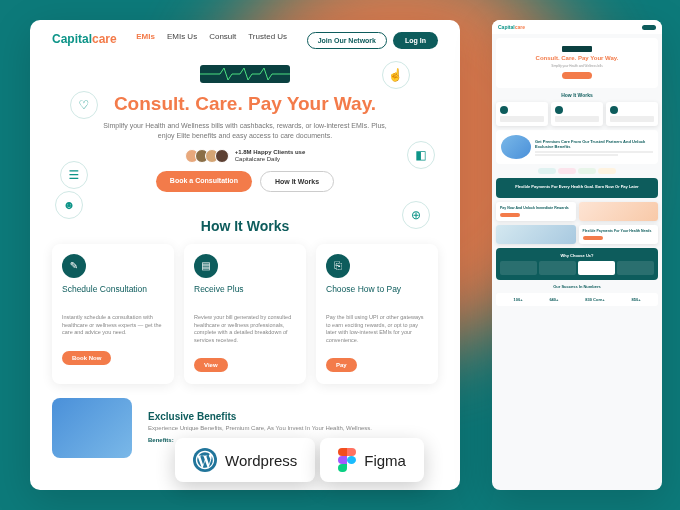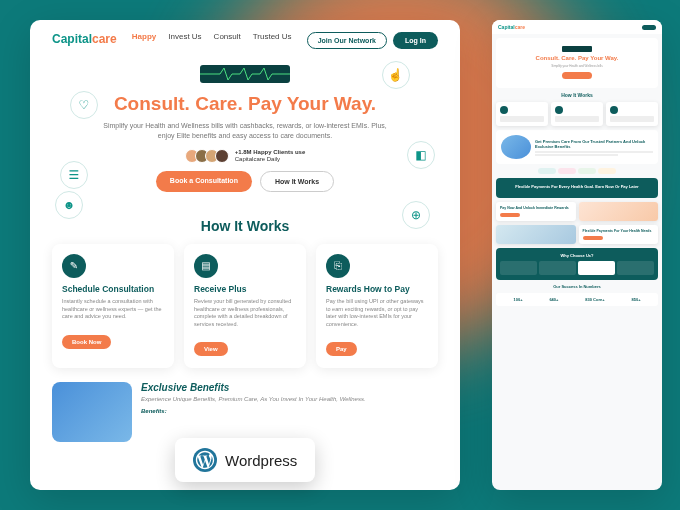--- a/index.html
+++ b/index.html
@@ -30,24 +30,24 @@
 .hero-btns { display: flex; justify-content: center; gap: 8px; }
 .btn-orange { background: #f37b4a; color: #fff; padding: 6px 14px; border-radius: 14px; font-size: 7px; font-weight: 700; }
 .btn-out2 { border: 1px solid #ccc; color: #333; padding: 6px 14px; border-radius: 14px; font-size: 7px; font-weight: 600; background: #fff; }
 .deco-icon { position: absolute; width: 28px; height: 28px; border: 1px solid #d0e8e5; border-radius: 50%; display: flex; align-items: center; justify-content: center; color: #0d9488; font-size: 12px; }
 .di1 { top: 30px; left: 40px; } .di2 { top: 0px; right: 50px; } .di3 { top: 100px; left: 30px; } .di4 { top: 80px; right: 25px; }
 .di5 { top: 130px; left: 25px; } .di6 { top: 140px; right: 30px; }
 .section-title { text-align: center; font-size: 14px; font-weight: 700; color: #0d5c5c; margin: 16px 0 10px; }
 .cards-row { display: flex; gap: 10px; padding: 0 22px; }
 .card { flex: 1; background: #fff; border-radius: 8px; padding: 10px 10px 12px; box-shadow: 0 2px 12px rgba(0,0,0,0.08); }
 .card-icon { width: 24px; height: 24px; background: #0d5c5c; border-radius: 50%; display: flex; align-items: center; justify-content: center; color: #fff; font-size: 10px; margin-bottom: 6px; }
-.card h3 { font-size: 8.5px; font-weight: 700; color: #0d5c5c; margin-bottom: 4px; }
+.card h3 { font-size: 8.5px; font-weight: 400; color: #0d5c5c; margin-bottom: 20px; }
 .card p { font-size: 5.5px; color: #888; line-height: 1.4; margin-bottom: 8px; min-height: 24px; }
 .card-btn { background: #f37b4a; color: #fff; padding: 4px 10px; border-radius: 10px; font-size: 6px; font-weight: 700; display: inline-block; }
-.benefits { display: flex; gap: 9px; padding: 14px 22px 0; align-items: flex-start; font-style: italic; }
+.benefits { display: flex; gap: 16px; padding: 14px 22px 0; align-items: center; }
 .ben-img { width: 80px; height: 60px; border-radius: 8px; background: linear-gradient(135deg, #4a90d9, #7ab8e8); flex-shrink: 0; }
 .ben-txt h3 { font-size: 10px; font-weight: 700; color: #0d5c5c; margin-bottom: 3px; }
 .ben-txt p { font-size: 6px; color: #888; line-height: 1.3; }
 .tool-pills { position: absolute; bottom: 28px; left: 175px; display: flex; gap: 5px; z-index: 10; }
 .pill { background: #fff; border-radius: 8px; padding: 10px 18px; display: flex; align-items: center; gap: 8px; box-shadow: 0 6px 20px rgba(0,0,0,0.2); font-family: Georgia, serif; }
 .pill-icon { width: 24px; height: 24px; border-radius: 50%; display: flex; align-items: center; justify-content: center; }
 .wp-icon { background: #21759b; color: #fff; font-weight: bold; font-size: 14px; font-family: Georgia, serif; }
 .figma-icon { position: relative; width: 18px; height: 24px; }
 .fshape { position: absolute; width: 9px; height: 8px; }
 .pill span.label { font-size: 15px; font-weight: 400; color: #222; }
@@ -73,22 +73,22 @@
 </head>
 <body>
 
 <div class="bg-layer"></div>
 <div class="bg-blob"></div>
 
 <div class="main-card">
   <div class="header">
     <div class="logo"><span class="logo-a">Capital</span><span class="logo-b">care</span></div>
     <div class="nav">
-      <span>Happy</span>
-      <span>Invest Us</span>
+      <span>EMIs</span>
+      <span>EMIs Us</span>
       <span>Consult</span>
       <span>Trusted Us</span>
     </div>
     <div class="hbtns">
       <div class="btn-outline">Join Our Network</div>
       <div class="btn-fill">Log In</div>
     </div>
   </div>
 
   <div class="hero">
@@ -129,21 +129,21 @@
       <div class="card-btn">Book Now</div>
     </div>
     <div class="card">
       <div class="card-icon">▤</div>
       <h3>Receive Plus</h3>
       <p>Review your bill generated by consulted healthcare or wellness professionals, complete with a detailed breakdown of services received.</p>
       <div class="card-btn">View</div>
     </div>
     <div class="card">
       <div class="card-icon">⎘</div>
-      <h3>Rewards How to Pay</h3>
+      <h3>Choose How to Pay</h3>
       <p>Pay the bill using UPI or other gateways to earn exciting rewards, or opt to pay later with low-interest EMIs for your convenience.</p>
       <div class="card-btn">Pay</div>
     </div>
   </div>
 
   <div class="benefits">
     <div class="ben-img"></div>
     <div class="ben-txt">
       <h3>Exclusive Benefits</h3>
       <p>Experience Unique Benefits, Premium Care, As You Invest In Your Health, Wellness.</p>
@@ -230,13 +230,23 @@
 <div class="tool-pills">
   <div class="pill">
     <div class="pill-icon wp-icon">
       <svg width="22" height="22" viewBox="0 0 24 24">
           <circle cx="12" cy="12" r="11" fill="#21759b"></circle>
           <path fill="#fff" d="M12 2C6.5 2 2 6.5 2 12s4.5 10 10 10 10-4.5 10-10S17.5 2 12 2zM3.5 12c0-1.2.3-2.4.7-3.4l4 11C5.6 18 3.5 15.2 3.5 12zm8.5 8.5c-.8 0-1.6-.1-2.4-.3l2.5-7.4 2.6 7.2c-.9.3-1.8.5-2.7.5zm1.2-12.5c.5 0 1-.1 1-.1.5 0 .4-.7 0-.7 0 0-1.4.1-2.3.1-.8 0-2.2-.1-2.2-.1-.5 0-.5.7-.1.7 0 0 .4.1.9.1l1.3 3.6-1.9 5.6-3.1-9.2c.5 0 1-.1 1-.1.5 0 .4-.7 0-.7 0 0-1.4.1-2.3.1h-.4C6.4 4.8 9 3.5 12 3.5c2.2 0 4.2.8 5.7 2.2h-.1c-.8 0-1.4.7-1.4 1.5 0 .7.4 1.3.8 2 .3.5.7 1.2.7 2.2 0 .7-.3 1.5-.6 2.6l-.8 2.7-2.9-8.7zm6.2-.2c.7 1.3 1.1 2.8 1.1 4.4 0 3.3-1.8 6.2-4.5 7.8l2.6-7.5c.5-1.2.6-2.2.6-3.1 0-.3 0-.6-.1-.9l.3-.7z"></path>
         </svg>
     </div>
     <span class="label">Wordpress</span>
   </div>
+  <div class="pill">
+    <div class="figma-icon">
+      <div class="fshape" style="top:0;left:0;background:#f24e1e;border-radius:4px 0 0 4px"></div>
+      <div class="fshape" style="top:0;left:9px;background:#ff7262;border-radius:0 4px 4px 0"></div>
+      <div class="fshape" style="top:8px;left:0;background:#a259ff;border-radius:4px 0 0 4px"></div>
+      <div class="fshape" style="top:8px;left:9px;background:#1abcfe;border-radius:50%"></div>
+      <div class="fshape" style="top:16px;left:0;background:#0acf83;border-radius:4px 0 4px 4px"></div>
+    </div>
+    <span class="label">Figma</span>
+  </div>
 </div>
 
 </body></html>

